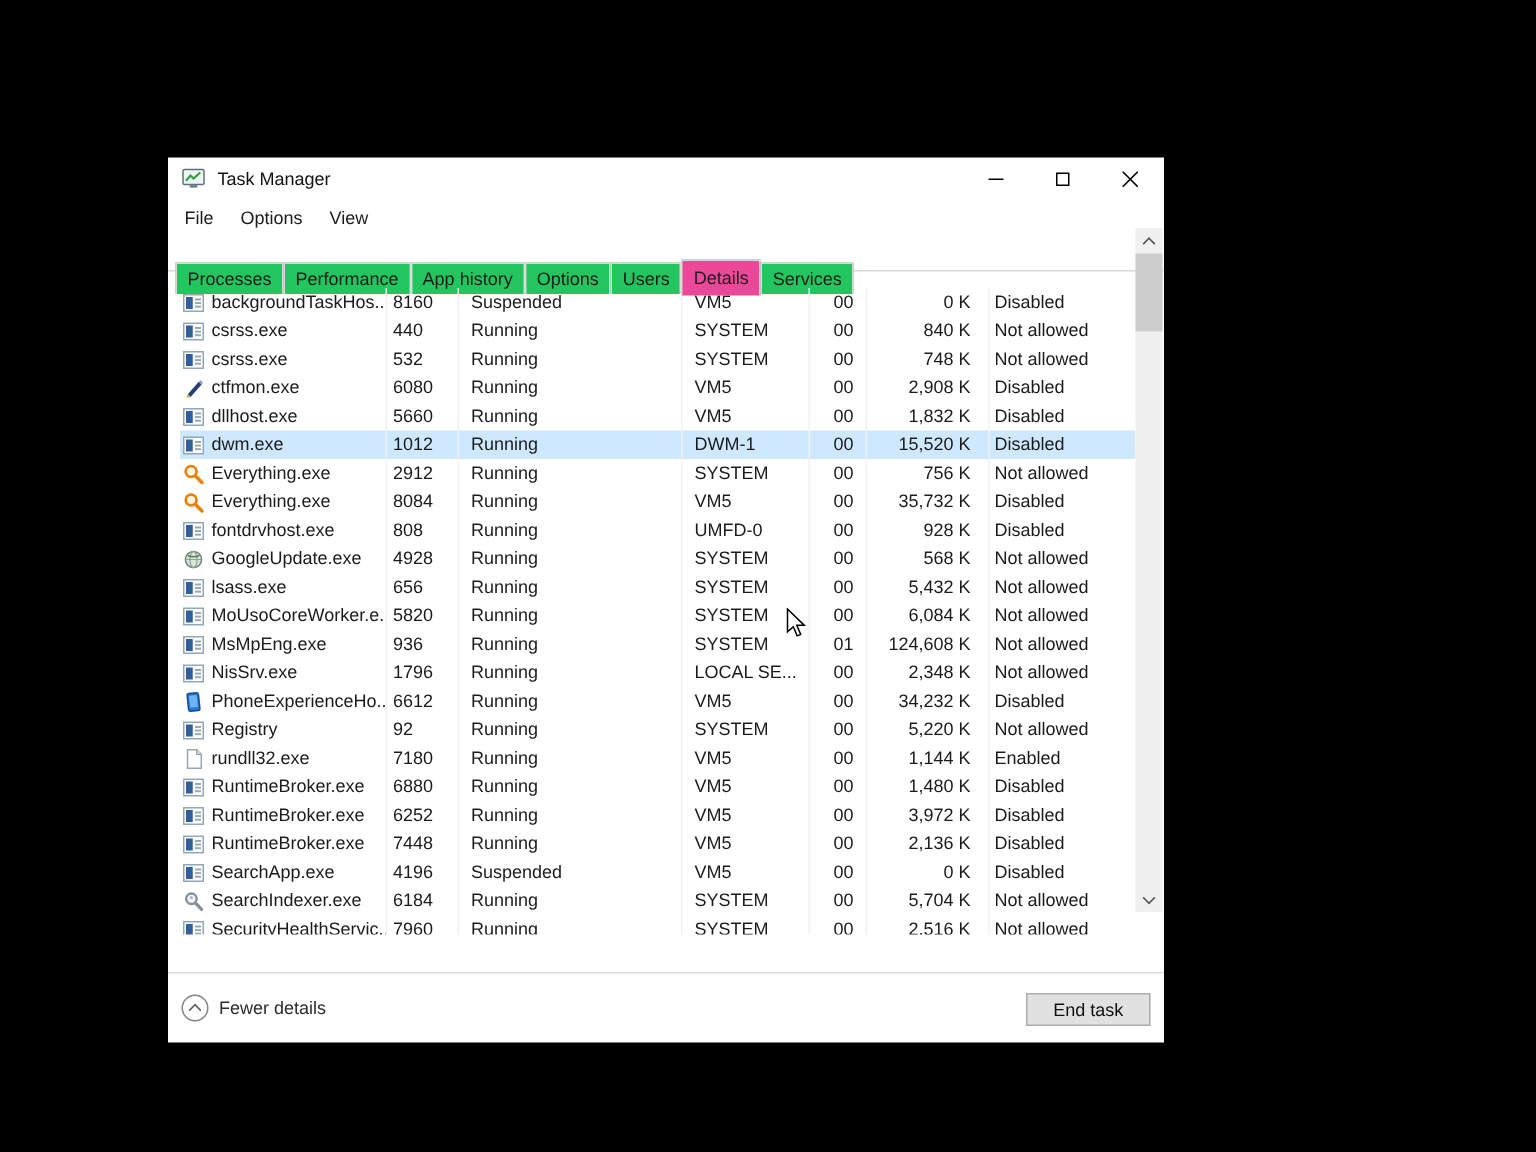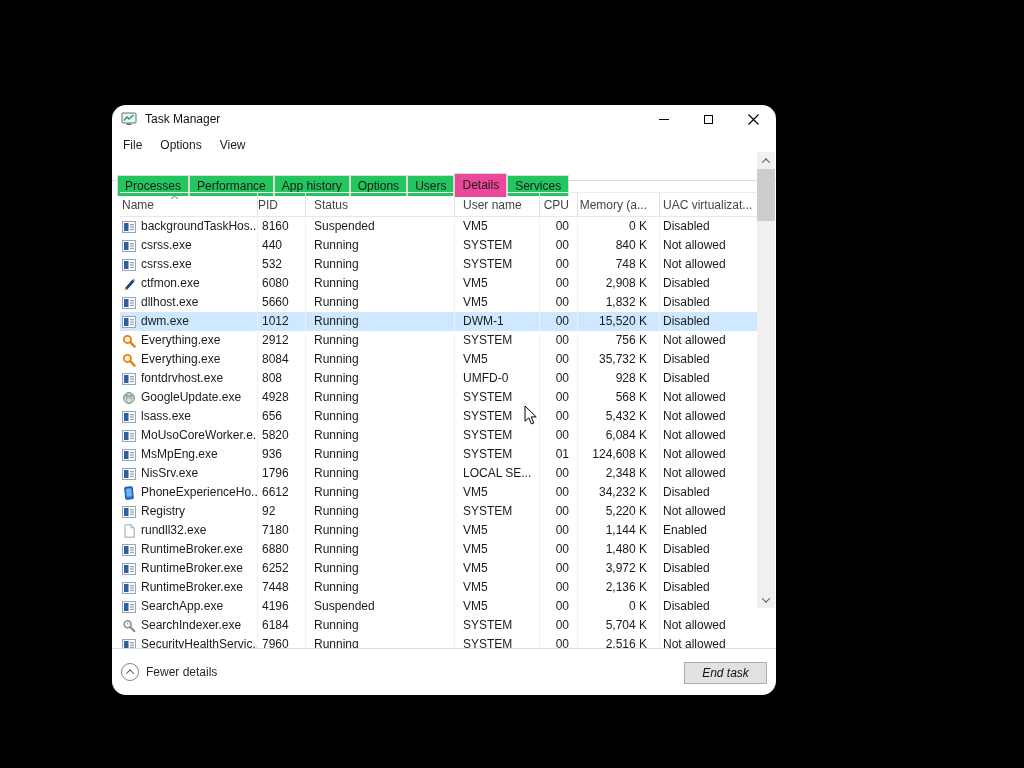--- a/index.html
+++ b/index.html
@@ -1,20 +1,20 @@
 <!DOCTYPE html>
 <html><head>
 <meta charset="utf-8">
 <style>
   * { margin:0; padding:0; box-sizing:border-box; }
   html,body { width:1024px; height:768px; background:#000; overflow:hidden;
               font-family:"Liberation Sans","DejaVu Sans",sans-serif; }
 
   .window { position:absolute; left:112px; top:105px; width:664px; height:590px;
-            background:#fff; color:#1b1b1b;border-radius:14px; }
+            background:#fff; color:#1b1b1b; }
 
   
   .titlebar { height:28px; display:flex; align-items:center; position:relative; }
   .tm-icon { margin-left:9px; width:16px; height:16px; display:inline-flex; }
   .title-text { margin-left:8px; font-size:12px; color:#111; }
   .win-controls { position:absolute; right:0; top:0; height:28px; display:flex; }
   .wbtn { width:45px; height:28px; display:flex; align-items:center; justify-content:center; }
   .glyph-min { width:10px; height:1px; background:#000; display:block; }
   .glyph-max { width:9px; height:9px; border:1px solid #000; display:block; }
 
@@ -70,21 +70,21 @@
             border-top:1px solid #dcdcdc; display:flex; align-items:center; }
   .fewer { display:flex; align-items:center; margin-left:9px; }
   .circle-chev { width:18px; height:18px; border:1px solid #838383; border-radius:50%;
                  display:flex; align-items:center; justify-content:center; }
   .circle-chev i { width:6px; height:6px; border-left:1px solid #555; border-top:1px solid #555;
                    transform:rotate(45deg) translate(1px,1px); display:block; }
   .fewer-label { font-size:12px; color:#2b2b2b; margin-left:7px; }
   .endtask { position:absolute; right:9px; top:13px; width:83px; height:22px;
              background:#e1e1e1; border:1px solid #adadad; font-size:12px; color:#111;
              display:flex; align-items:center; justify-content:center;
-             font-family:"Liberation Sans","DejaVu Sans",sans-serif;font-style:italic; }
+             font-family:"Liberation Sans","DejaVu Sans",sans-serif; }
 
   .cursor { position:absolute; left:524px; top:405px; z-index:20; pointer-events:none; }
 </style>
 </head>
 <body>
 
 <div class="window">
 
   <div class="titlebar">
     <span class="tm-icon">
@@ -112,32 +112,20 @@
 
   <div class="menubar">
       <span class="menu-item">File</span>
       <span class="menu-item">Options</span>
       <span class="menu-item">View</span>
     </div>
 
   <div class="tabbar"><span class="tab">Processes</span><span class="tab">Performance</span><span class="tab">App history</span><span class="tab">Options</span><span class="tab">Users</span><span class="tab selected">Details</span><span class="tab">Services</span></div>
 
   <div class="tablewrap">
-    <div class="theader">
-        <div class="hcell c-name">
-          <span>Name</span>
-          <i class="sort-up"></i>
-        </div>
-        <div class="hcell c-pid"><span>PID</span></div>
-        <div class="hcell c-status"><span>Status</span></div>
-        <div class="hcell c-user"><span>User name</span></div>
-        <div class="hcell c-cpu"><span>CPU</span></div>
-        <div class="hcell c-mem"><span>Memory (a...</span></div>
-        <div class="hcell c-uac"><span>UAC virtualizat...</span></div>
-      </div>
     <div class="rows">
         <div class="row">
           <div class="cell c-name">
             <span class="ricon">
               <svg width="14" height="14" viewBox="0 0 14 14">
                 <rect x="0.5" y="1.5" width="13" height="11" fill="#fdfdfd" stroke="#94a7b7"></rect>
                 <rect x="2" y="3" width="4.5" height="8" fill="#2f5f9e"></rect>
                 <rect x="8" y="4" width="4" height="1.3" fill="#9aa7b0"></rect>
                 <rect x="8" y="6.4" width="4" height="1.3" fill="#9aa7b0"></rect>
                 <rect x="8" y="8.8" width="4" height="1.3" fill="#9aa7b0"></rect>

